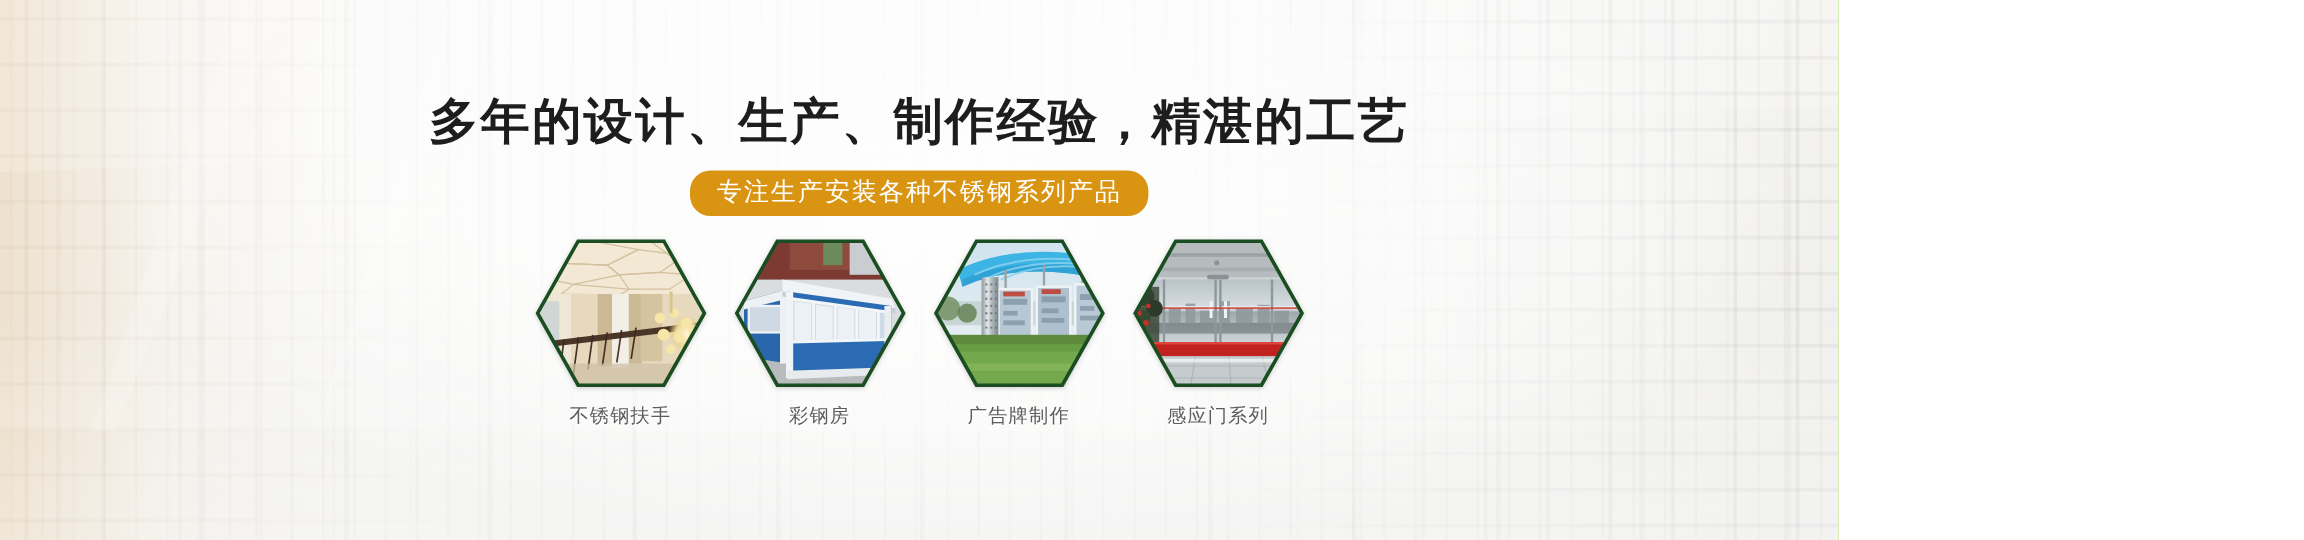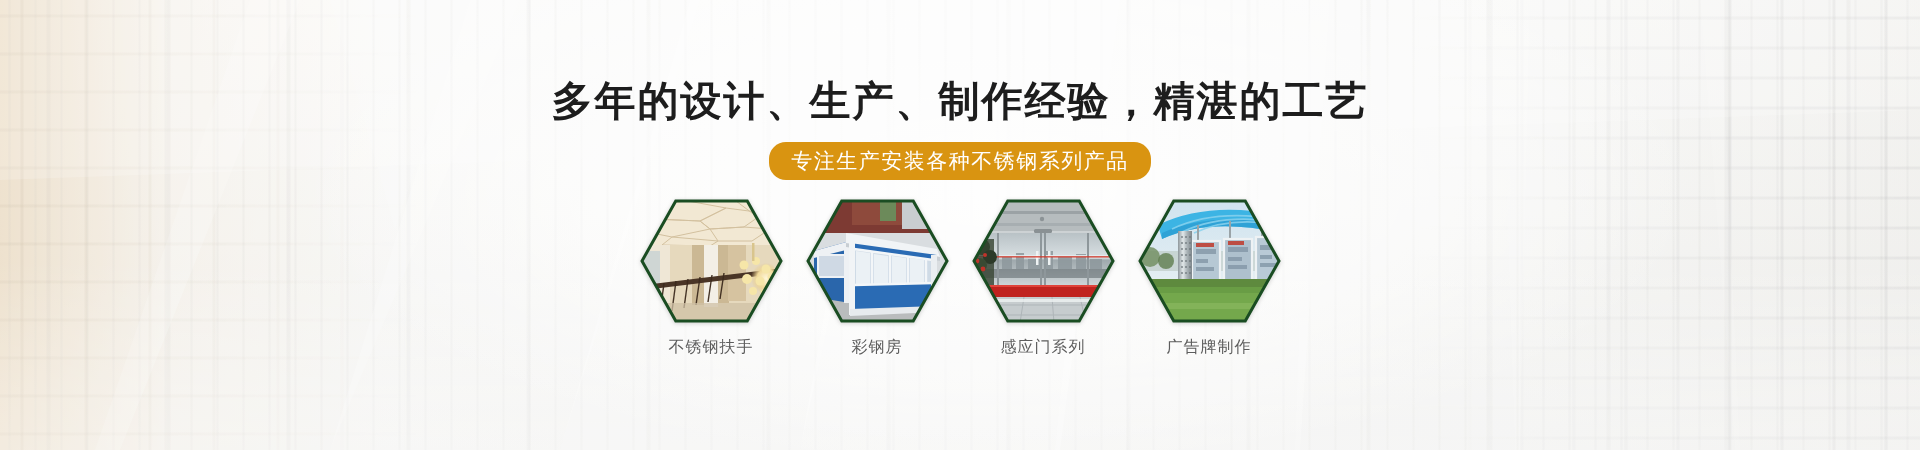--- a/index.html
+++ b/index.html
@@ -6,21 +6,21 @@
     margin: 0;
     padding: 0;
     background: #ffffff;
   }
   body {
     font-family: "Liberation Sans", "DejaVu Sans", sans-serif;
   }
 
   .banner {
     position: relative;
-    width: 1920px;
+    width: 1532px;
     height: 450px;
     overflow: hidden;
     background: #84cc16;
   }
 
   
   .bg-base {
     position: absolute;
     inset: 0;
     background:
@@ -338,102 +338,20 @@
 
               <rect x="43" y="44" width="6" height="72" fill="#f1f4f6"></rect>
               <rect x="125" y="56" width="6" height="56" fill="#eaeef1"></rect>
 
               <polygon points="44,110 131,107 131,113 44,117" fill="#e7ebee"></polygon>
             </g>
             <polygon points="35.75,2 107.25,2 141,62 107.25,122 35.75,122 2,62" fill="none" stroke="#1a4d22" stroke-width="3"></polygon>
           </svg>
         </div>
         <div class="hex-label">彩钢房</div>
-      </div>
-
-      <div class="hex-item">
-        <div class="hex-wrap">
-          <svg class="hex-svg" viewBox="0 0 143 124">
-            <defs>
-              <clipPath id="hexclip3">
-                <polygon points="35.75,2 107.25,2 141,62 107.25,122 35.75,122 2,62"></polygon>
-              </clipPath>
-              <linearGradient id="g3glass" x1="0" y1="0" x2="0" y2="1">
-                <stop offset="0%" stop-color="#b9c2c6"></stop>
-                <stop offset="48%" stop-color="#d9e0e3"></stop>
-                <stop offset="52%" stop-color="#9fa9ad"></stop>
-                <stop offset="100%" stop-color="#cdd4d7"></stop>
-              </linearGradient>
-            </defs>
-            <g clip-path="url(#hexclip3)">
-              <rect x="0" y="0" width="143" height="124" fill="#cdd2d4"></rect>
-
-              <rect x="0" y="0" width="143" height="32" fill="#b6bcbe"></rect>
-              <rect x="0" y="12" width="143" height="3" fill="#9ba2a5"></rect>
-              <rect x="0" y="24" width="143" height="3" fill="#a7aeb1"></rect>
-              <circle cx="70" cy="20" r="2.2" fill="#8c9396"></circle>
-              <rect x="62" y="30" width="18" height="4" rx="1.5" fill="#8a9194"></rect>
-
-              <rect x="0" y="34" width="143" height="52" fill="url(#g3glass)"></rect>
-
-              <g fill="#8d989d" opacity="0.85">
-                <rect x="30" y="58" width="10" height="12"></rect>
-                <rect x="44" y="54" width="8" height="16"></rect>
-                <rect x="56" y="60" width="12" height="10"></rect>
-                <rect x="72" y="52" width="9" height="18"></rect>
-                <rect x="86" y="57" width="14" height="13"></rect>
-                <rect x="104" y="55" width="10" height="15"></rect>
-                <rect x="118" y="60" width="12" height="10"></rect>
-              </g>
-              <rect x="0" y="56" width="143" height="2" fill="#e4ecef" opacity="0.9"></rect>
-              <rect x="0" y="70" width="143" height="9" fill="#5d6669" opacity="0.55"></rect>
-
-              <g stroke="#8e979b" stroke-width="2" fill="none">
-                <line x1="26" y1="34" x2="26" y2="92"></line>
-                <line x1="69" y1="34" x2="69" y2="92"></line>
-                <line x1="73" y1="34" x2="73" y2="92"></line>
-                <line x1="116" y1="34" x2="116" y2="92"></line>
-              </g>
-
-              <rect x="64" y="52" width="2.5" height="14" fill="#eef2f3"></rect>
-              <rect x="76" y="52" width="2.5" height="14" fill="#eef2f3"></rect>
-              <circle cx="65" cy="58" r="1.6" fill="#ffffff"></circle>
-              <circle cx="77" cy="58" r="1.6" fill="#ffffff"></circle>
-
-              <rect x="0" y="57" width="143" height="1.6" fill="#cf3a2c" opacity="0.8"></rect>
-
-              <rect x="0" y="40" width="22" height="52" fill="#3d4a3a" opacity="0.85"></rect>
-              <circle cx="10" cy="48" r="8" fill="#33422f"></circle>
-              <circle cx="18" cy="58" r="7" fill="#2c3a29"></circle>
-              <circle cx="8" cy="66" r="7" fill="#394a33"></circle>
-              <g fill="#c0332a">
-                <circle cx="5" cy="62" r="2.4"></circle>
-                <circle cx="11" cy="70" r="2.4"></circle>
-                <circle cx="4" cy="76" r="2.2"></circle>
-                <circle cx="13" cy="56" r="2"></circle>
-              </g>
-
-              <rect x="0" y="86" width="143" height="12" fill="#c0231f"></rect>
-              <rect x="0" y="86" width="143" height="2" fill="#e0433b"></rect>
-
-              <rect x="0" y="98" width="143" height="26" fill="#c6ccce"></rect>
-              <g stroke="#aeb5b8" stroke-width="1">
-                <line x1="0" y1="106" x2="143" y2="106"></line>
-                <line x1="0" y1="116" x2="143" y2="116"></line>
-                <line x1="24" y1="98" x2="18" y2="124"></line>
-                <line x1="52" y1="98" x2="48" y2="124"></line>
-                <line x1="80" y1="98" x2="82" y2="124"></line>
-                <line x1="108" y1="98" x2="114" y2="124"></line>
-              </g>
-              <rect x="0" y="100" width="143" height="3" fill="#eef2f3" opacity="0.8"></rect>
-            </g>
-            <polygon points="35.75,2 107.25,2 141,62 107.25,122 35.75,122 2,62" fill="none" stroke="#1a4d22" stroke-width="3"></polygon>
-          </svg>
-        </div>
-        <div class="hex-label">感应门系列</div>
       </div>
 
       <div class="hex-item">
         <div class="hex-wrap">
           <svg class="hex-svg" viewBox="0 0 143 124">
             <defs>
               <clipPath id="hexclip4">
                 <polygon points="35.75,2 107.25,2 141,62 107.25,122 35.75,122 2,62"></polygon>
               </clipPath>
               <linearGradient id="g4sky" x1="0" y1="0" x2="0" y2="1">
@@ -527,15 +445,97 @@
               <g fill="#8dbb63" opacity="0.6">
                 <rect x="0" y="104" width="143" height="6"></rect>
               </g>
             </g>
             <polygon points="35.75,2 107.25,2 141,62 107.25,122 35.75,122 2,62" fill="none" stroke="#1a4d22" stroke-width="3"></polygon>
           </svg>
         </div>
         <div class="hex-label">广告牌制作</div>
       </div>
 
+      <div class="hex-item">
+        <div class="hex-wrap">
+          <svg class="hex-svg" viewBox="0 0 143 124">
+            <defs>
+              <clipPath id="hexclip3">
+                <polygon points="35.75,2 107.25,2 141,62 107.25,122 35.75,122 2,62"></polygon>
+              </clipPath>
+              <linearGradient id="g3glass" x1="0" y1="0" x2="0" y2="1">
+                <stop offset="0%" stop-color="#b9c2c6"></stop>
+                <stop offset="48%" stop-color="#d9e0e3"></stop>
+                <stop offset="52%" stop-color="#9fa9ad"></stop>
+                <stop offset="100%" stop-color="#cdd4d7"></stop>
+              </linearGradient>
+            </defs>
+            <g clip-path="url(#hexclip3)">
+              <rect x="0" y="0" width="143" height="124" fill="#cdd2d4"></rect>
+
+              <rect x="0" y="0" width="143" height="32" fill="#b6bcbe"></rect>
+              <rect x="0" y="12" width="143" height="3" fill="#9ba2a5"></rect>
+              <rect x="0" y="24" width="143" height="3" fill="#a7aeb1"></rect>
+              <circle cx="70" cy="20" r="2.2" fill="#8c9396"></circle>
+              <rect x="62" y="30" width="18" height="4" rx="1.5" fill="#8a9194"></rect>
+
+              <rect x="0" y="34" width="143" height="52" fill="url(#g3glass)"></rect>
+
+              <g fill="#8d989d" opacity="0.85">
+                <rect x="30" y="58" width="10" height="12"></rect>
+                <rect x="44" y="54" width="8" height="16"></rect>
+                <rect x="56" y="60" width="12" height="10"></rect>
+                <rect x="72" y="52" width="9" height="18"></rect>
+                <rect x="86" y="57" width="14" height="13"></rect>
+                <rect x="104" y="55" width="10" height="15"></rect>
+                <rect x="118" y="60" width="12" height="10"></rect>
+              </g>
+              <rect x="0" y="56" width="143" height="2" fill="#e4ecef" opacity="0.9"></rect>
+              <rect x="0" y="70" width="143" height="9" fill="#5d6669" opacity="0.55"></rect>
+
+              <g stroke="#8e979b" stroke-width="2" fill="none">
+                <line x1="26" y1="34" x2="26" y2="92"></line>
+                <line x1="69" y1="34" x2="69" y2="92"></line>
+                <line x1="73" y1="34" x2="73" y2="92"></line>
+                <line x1="116" y1="34" x2="116" y2="92"></line>
+              </g>
+
+              <rect x="64" y="52" width="2.5" height="14" fill="#eef2f3"></rect>
+              <rect x="76" y="52" width="2.5" height="14" fill="#eef2f3"></rect>
+              <circle cx="65" cy="58" r="1.6" fill="#ffffff"></circle>
+              <circle cx="77" cy="58" r="1.6" fill="#ffffff"></circle>
+
+              <rect x="0" y="57" width="143" height="1.6" fill="#cf3a2c" opacity="0.8"></rect>
+
+              <rect x="0" y="40" width="22" height="52" fill="#3d4a3a" opacity="0.85"></rect>
+              <circle cx="10" cy="48" r="8" fill="#33422f"></circle>
+              <circle cx="18" cy="58" r="7" fill="#2c3a29"></circle>
+              <circle cx="8" cy="66" r="7" fill="#394a33"></circle>
+              <g fill="#c0332a">
+                <circle cx="5" cy="62" r="2.4"></circle>
+                <circle cx="11" cy="70" r="2.4"></circle>
+                <circle cx="4" cy="76" r="2.2"></circle>
+                <circle cx="13" cy="56" r="2"></circle>
+              </g>
+
+              <rect x="0" y="86" width="143" height="12" fill="#c0231f"></rect>
+              <rect x="0" y="86" width="143" height="2" fill="#e0433b"></rect>
+
+              <rect x="0" y="98" width="143" height="26" fill="#c6ccce"></rect>
+              <g stroke="#aeb5b8" stroke-width="1">
+                <line x1="0" y1="106" x2="143" y2="106"></line>
+                <line x1="0" y1="116" x2="143" y2="116"></line>
+                <line x1="24" y1="98" x2="18" y2="124"></line>
+                <line x1="52" y1="98" x2="48" y2="124"></line>
+                <line x1="80" y1="98" x2="82" y2="124"></line>
+                <line x1="108" y1="98" x2="114" y2="124"></line>
+              </g>
+              <rect x="0" y="100" width="143" height="3" fill="#eef2f3" opacity="0.8"></rect>
+            </g>
+            <polygon points="35.75,2 107.25,2 141,62 107.25,122 35.75,122 2,62" fill="none" stroke="#1a4d22" stroke-width="3"></polygon>
+          </svg>
+        </div>
+        <div class="hex-label">感应门系列</div>
+      </div>
+
     </div>
   </div>
 </div>
 
 </body></html>

